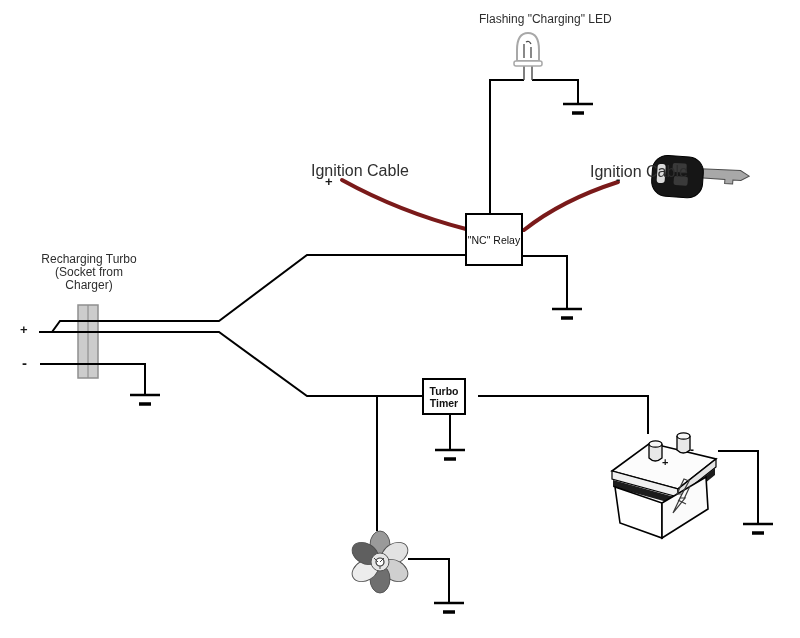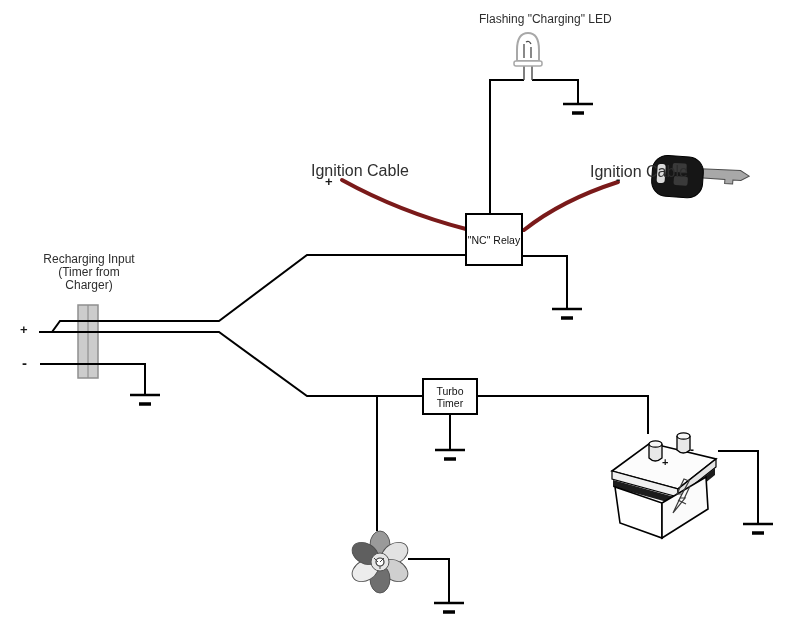--- a/index.html
+++ b/index.html
@@ -123,27 +123,27 @@
 
   <div class="lbl" style="left:479px;top:13px;">Flashing "Charging" LED</div>
 
   <div class="lbl small" style="left:311px;top:164px;">Ignition Cable</div>
   <div class="pol" style="left:325px;top:174px;">+</div>
 
   <div class="lbl small" style="left:590px;top:165px;">Ignition Cable</div>
   <div class="pol" style="left:616px;top:172px;">-</div>
 
   <div class="socket-lbl">
-    <div>Recharging Input</div>
-    <div>(Timer from Charger)</div>
+    <div>Recharging Turbo</div>
+    <div>(Socket from Charger)</div>
   </div>
   <div class="pol" style="left:20px;top:322px;">+</div>
   <div class="pol" style="left:22px;top:354px;font-size:15px;">-</div>
 
   <div class="box" style="left:465px;top:213px;width:58px;height:53px;">
     <span>"NC" Relay</span>
   </div>
 
-  <div class="box" style="left:422px;top:378px;width:56px;height:37px;">
+  <div class="box" style="left:422px;top:378px;width:44px;height:37px;font-weight:bold;">
     <span>Turbo Timer</span>
   </div>
 
 </div>
 
 </body></html>

